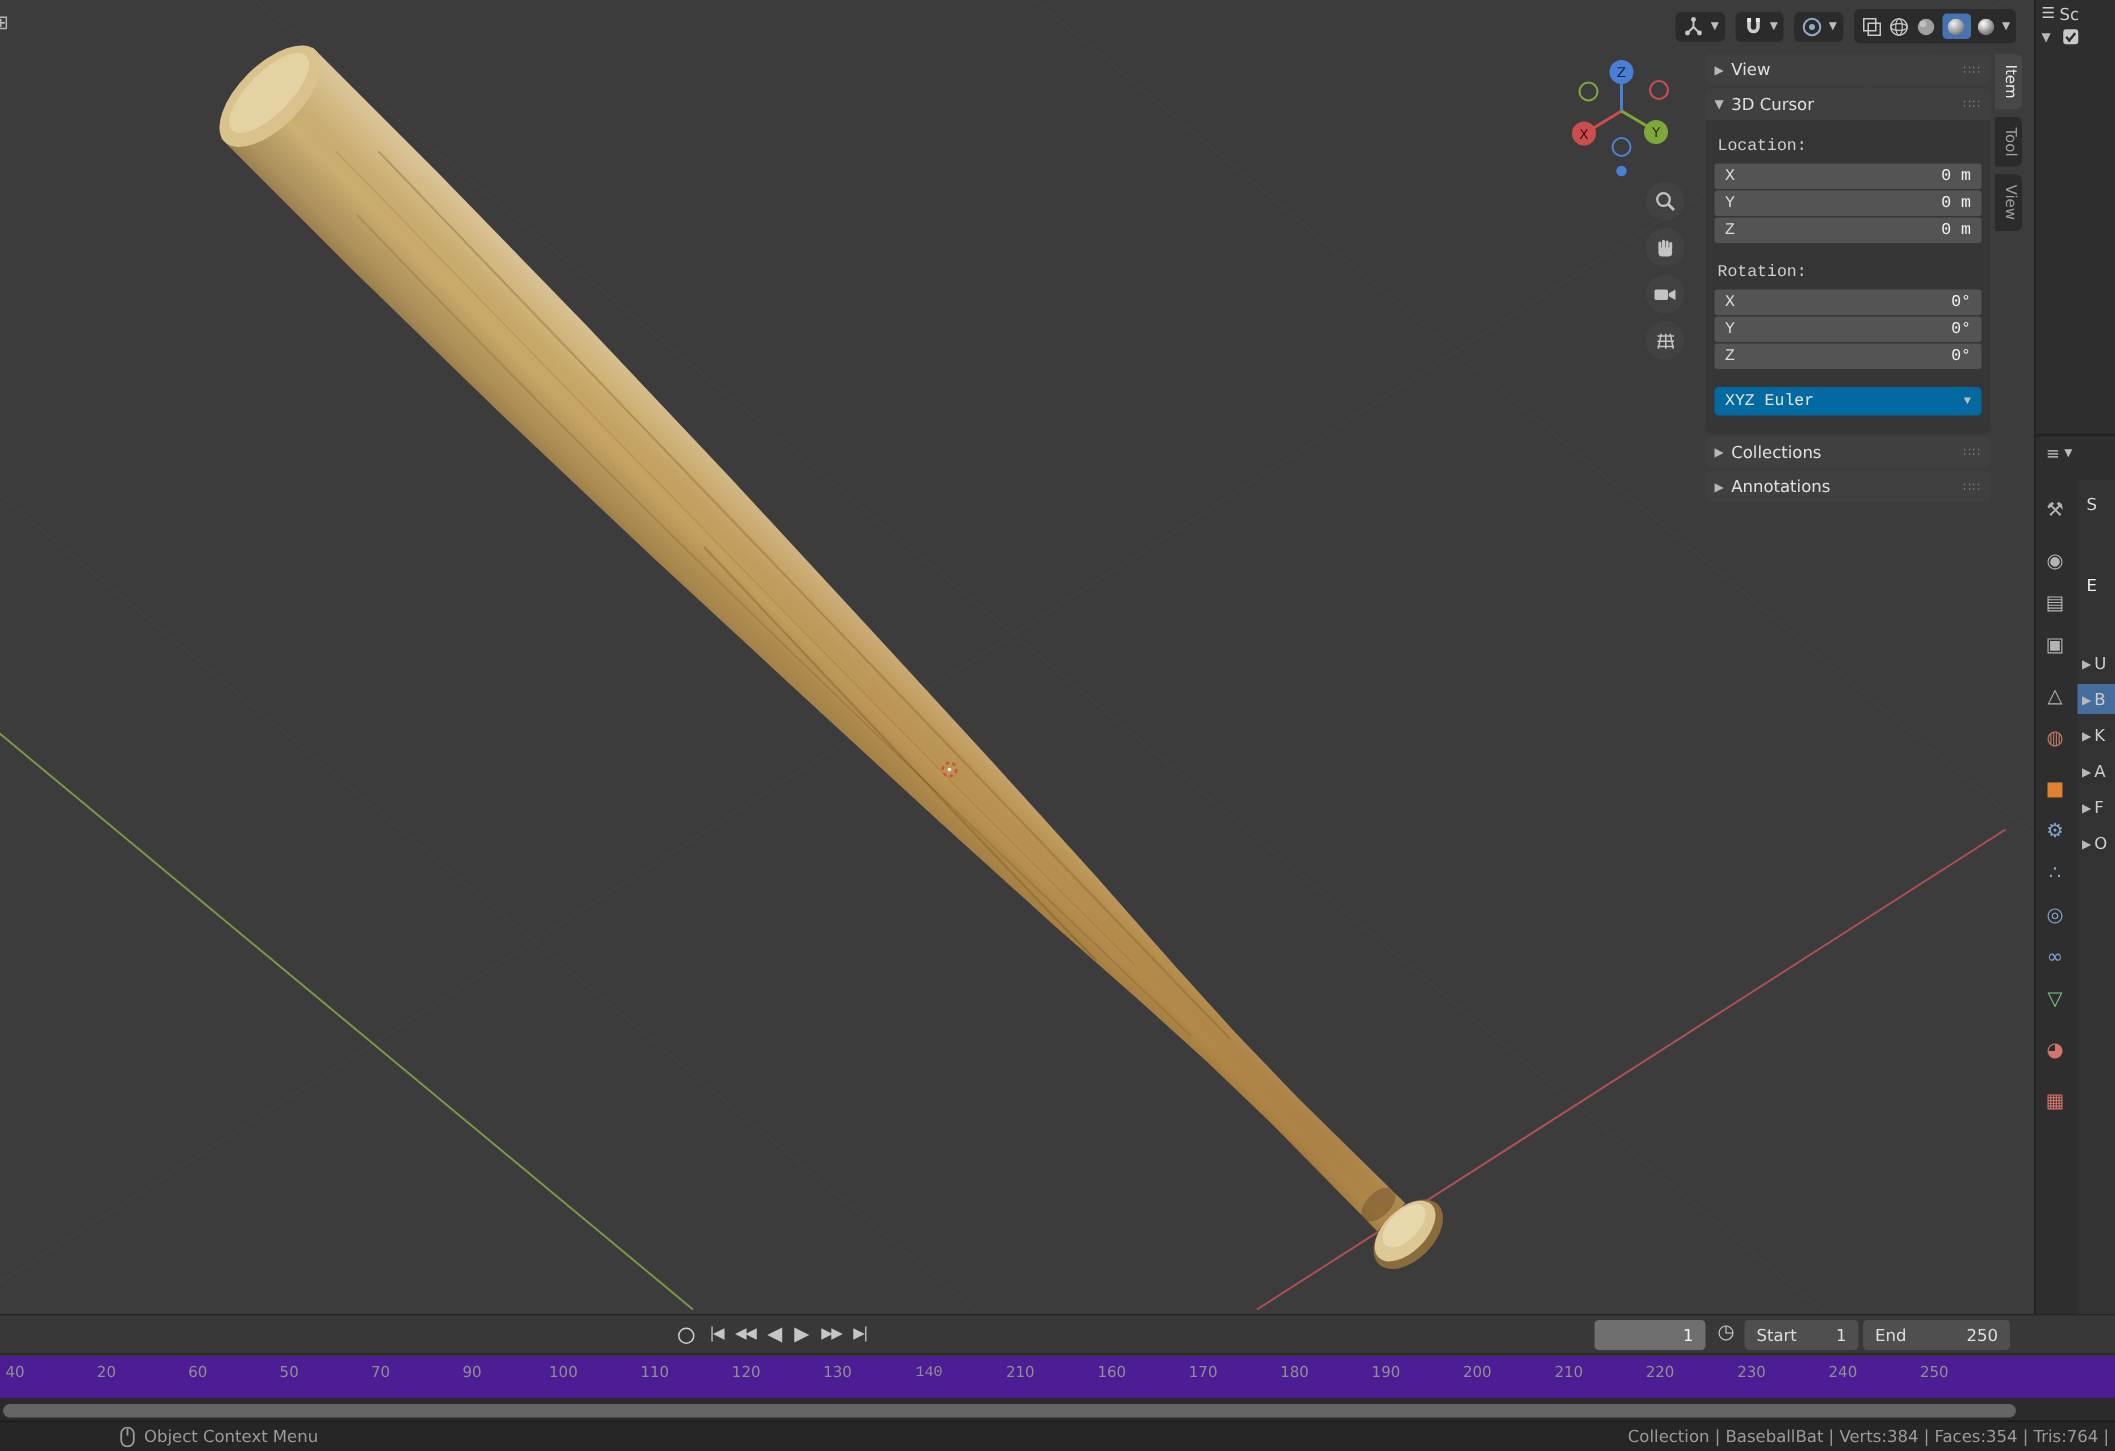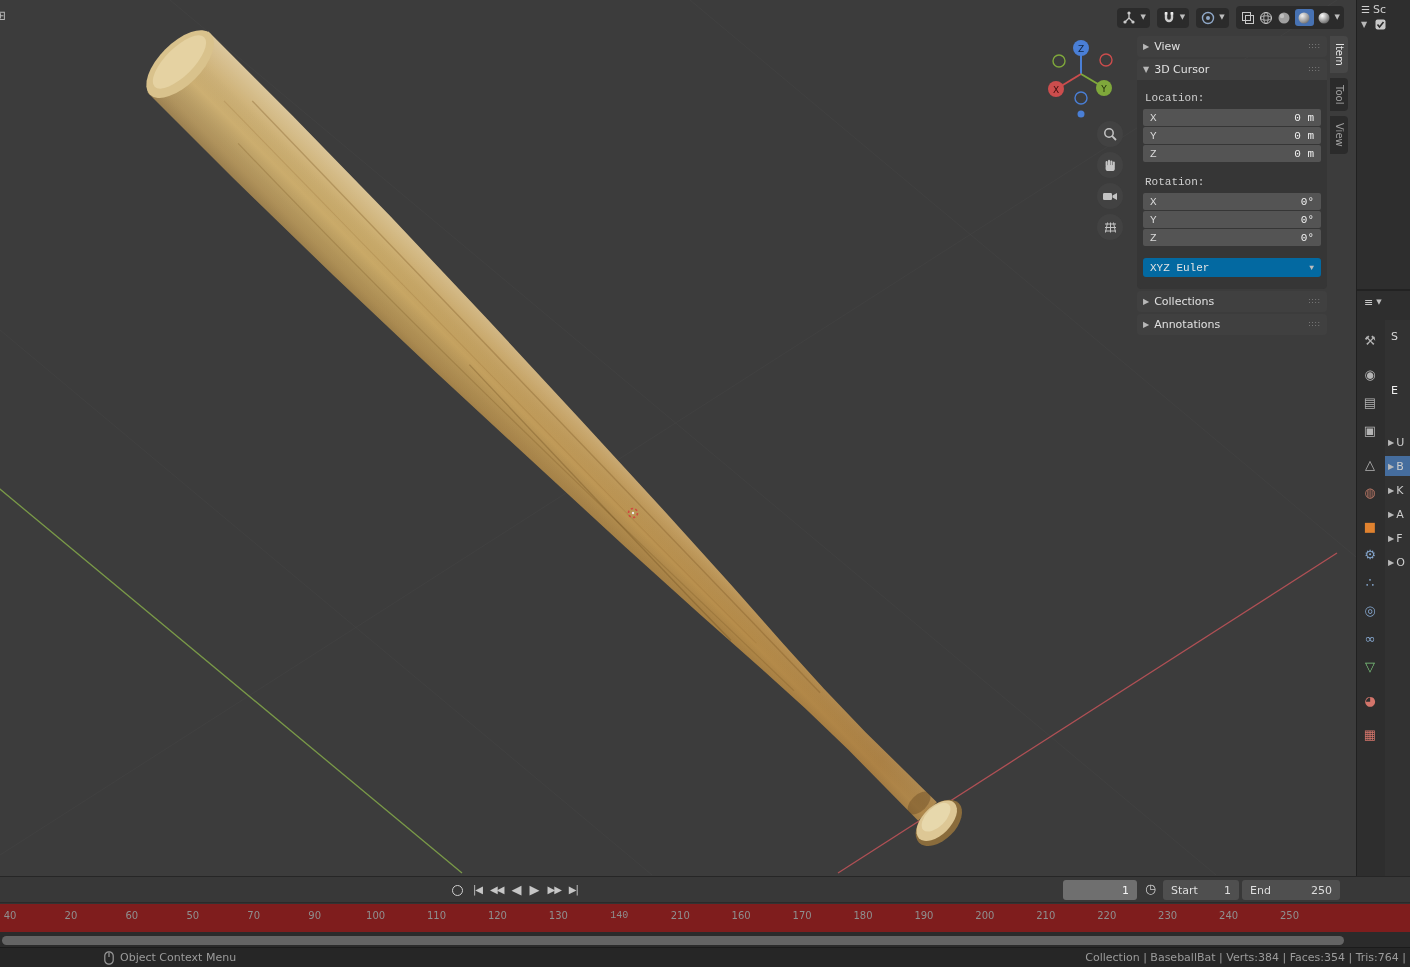--- a/index.html
+++ b/index.html
@@ -68,28 +68,28 @@
   #playback { position:absolute; left:452px; top:4px; display:flex; align-items:center; gap:8px; color:#c6c6c6; }
   #autokey { width:11px; height:11px; border:1.5px solid #d0d0d0; border-radius:50%; margin-right:2px; }
   .pbtn { font-size:10px; letter-spacing:-1px; line-height:18px; }
   .pbtn.big { font-size:13px; letter-spacing:0; }
   .tl-field { position:absolute; top:3px; height:20px; border-radius:3px; display:flex; align-items:center; padding:0 8px; }
   #frame-field { left:1063px; width:74px; background:#6f6f6f; color:#f4f4f4; justify-content:flex-end; }
   #preview-range { position:absolute; left:1145px; top:4px; color:#c9c9c9; font-size:13px; }
   #start-field { left:1163px; width:76px; background:#4f4f4f; color:#dedede; }
   #end-field { left:1242px; width:98px; background:#4f4f4f; color:#dedede; }
   .fld-val { margin-left:auto; }
-  #tl-ruler { position:absolute; left:0; top:27px; width:1410px; height:28px; background:#7f1d1d; }
+  #tl-ruler { position:absolute; left:0; top:27px; width:1410px; height:28px; background:#4c1d95; }
   .tick { position:absolute; top:6px; transform:translateX(-50%); color:#8f8f8f; font-size:10px; }
   #tl-scroll { position:absolute; left:0; top:55px; width:1410px; height:16px; background:#2b2b2b; }
   #tl-scrollbar { position:absolute; left:2px; top:4px; width:1342px; height:9px; background:#646464; border-radius:4.5px; }
 
   
   #statusbar { position:absolute; left:0; top:947px; width:1410px; height:20px; background:#262626; border-top:1px solid #1b1b1b; display:flex; align-items:center; color:#9b9b9b; }
-  #status-left { margin-left:104px; display:flex; align-items:center; gap:6px; }
+  #status-left { margin-left:80px; display:flex; align-items:center; gap:6px; }
   #status-right { margin-left:auto; padding-right:4px; white-space:nowrap; }
 </style>
 </head>
 <body>
 
 <div id="app">
 
   <div id="viewport">
 
     <svg id="scene-svg" width="1356" height="876" viewBox="0 0 1356 876">

